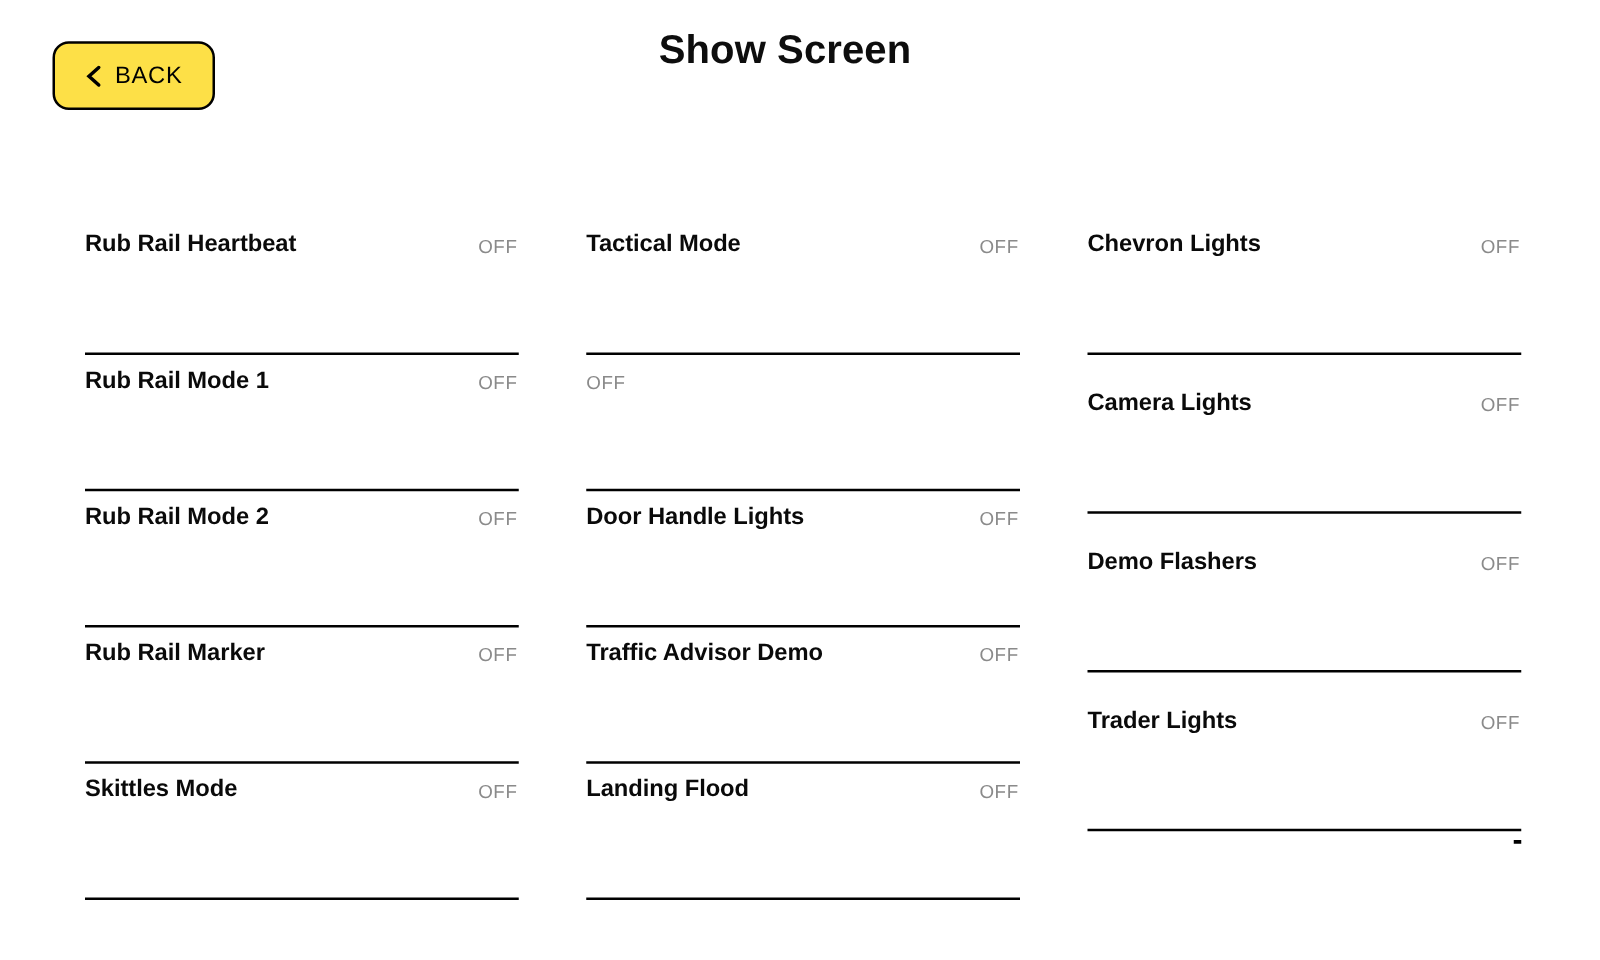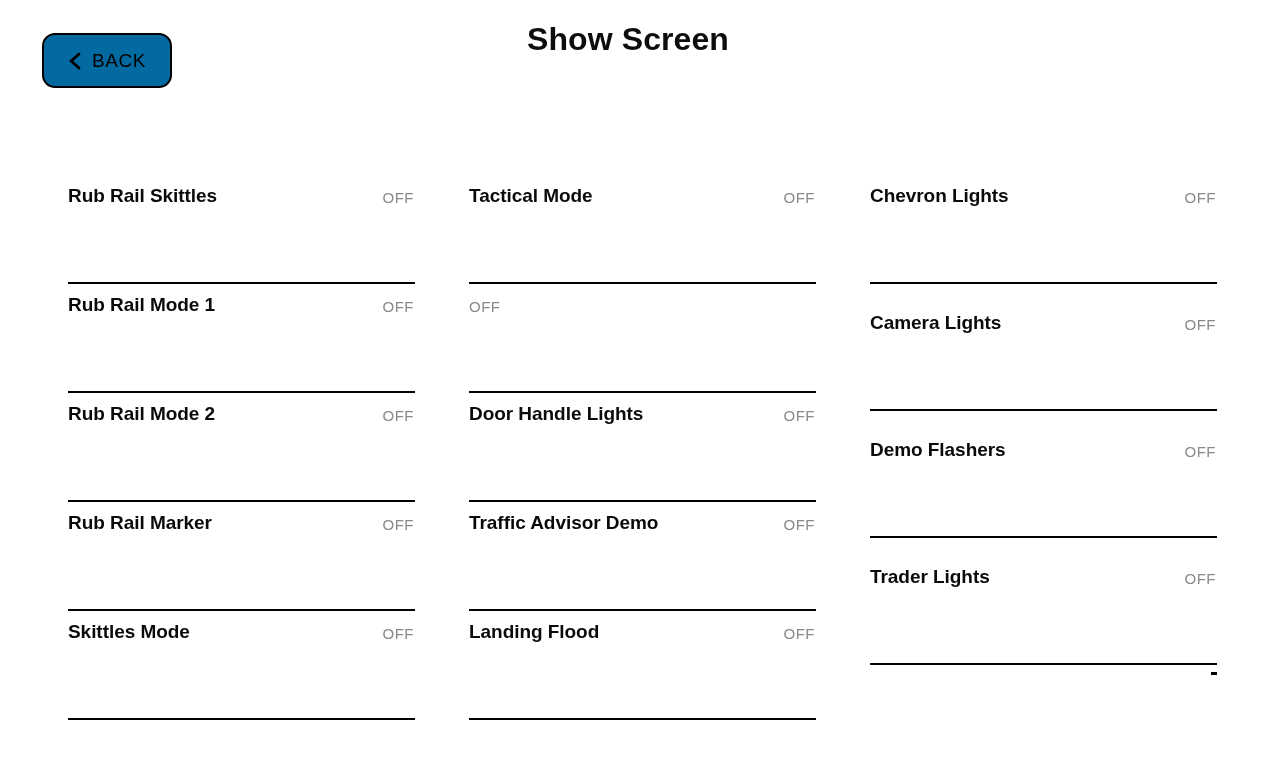--- a/index.html
+++ b/index.html
@@ -28,21 +28,21 @@
 
   #back-button {
     position: absolute;
     left: 42px;
     top: 33px;
     width: 130px;
     height: 55px;
     box-sizing: border-box;
     border: 2px solid #000000;
     border-radius: 13px;
-    background: #0369a1;
+    background: #fde047;
     display: flex;
     align-items: center;
     justify-content: center;
     cursor: pointer;
     padding: 0;
   }
   #back-button .chev {
     display: inline-block;
     width: 15px;
     height: 18px;
@@ -144,21 +144,21 @@
     </span>
     <span class="back-label">BACK</span>
   </div>
 
   <div id="page-title">Show Screen</div>
 </div>
 
 <div id="toggle-grid">
     <div class="toggle-column">
       <div class="toggle-row">
-        <span class="toggle-label">Rub Rail Skittles</span>
+        <span class="toggle-label">Rub Rail Heartbeat</span>
         <span class="toggle-value">OFF</span>
       </div>
       <div class="toggle-row">
         <span class="toggle-label">Rub Rail Mode 1</span>
         <span class="toggle-value">OFF</span>
       </div>
       <div class="toggle-row">
         <span class="toggle-label">Rub Rail Mode 2</span>
         <span class="toggle-value">OFF</span>
       </div>

